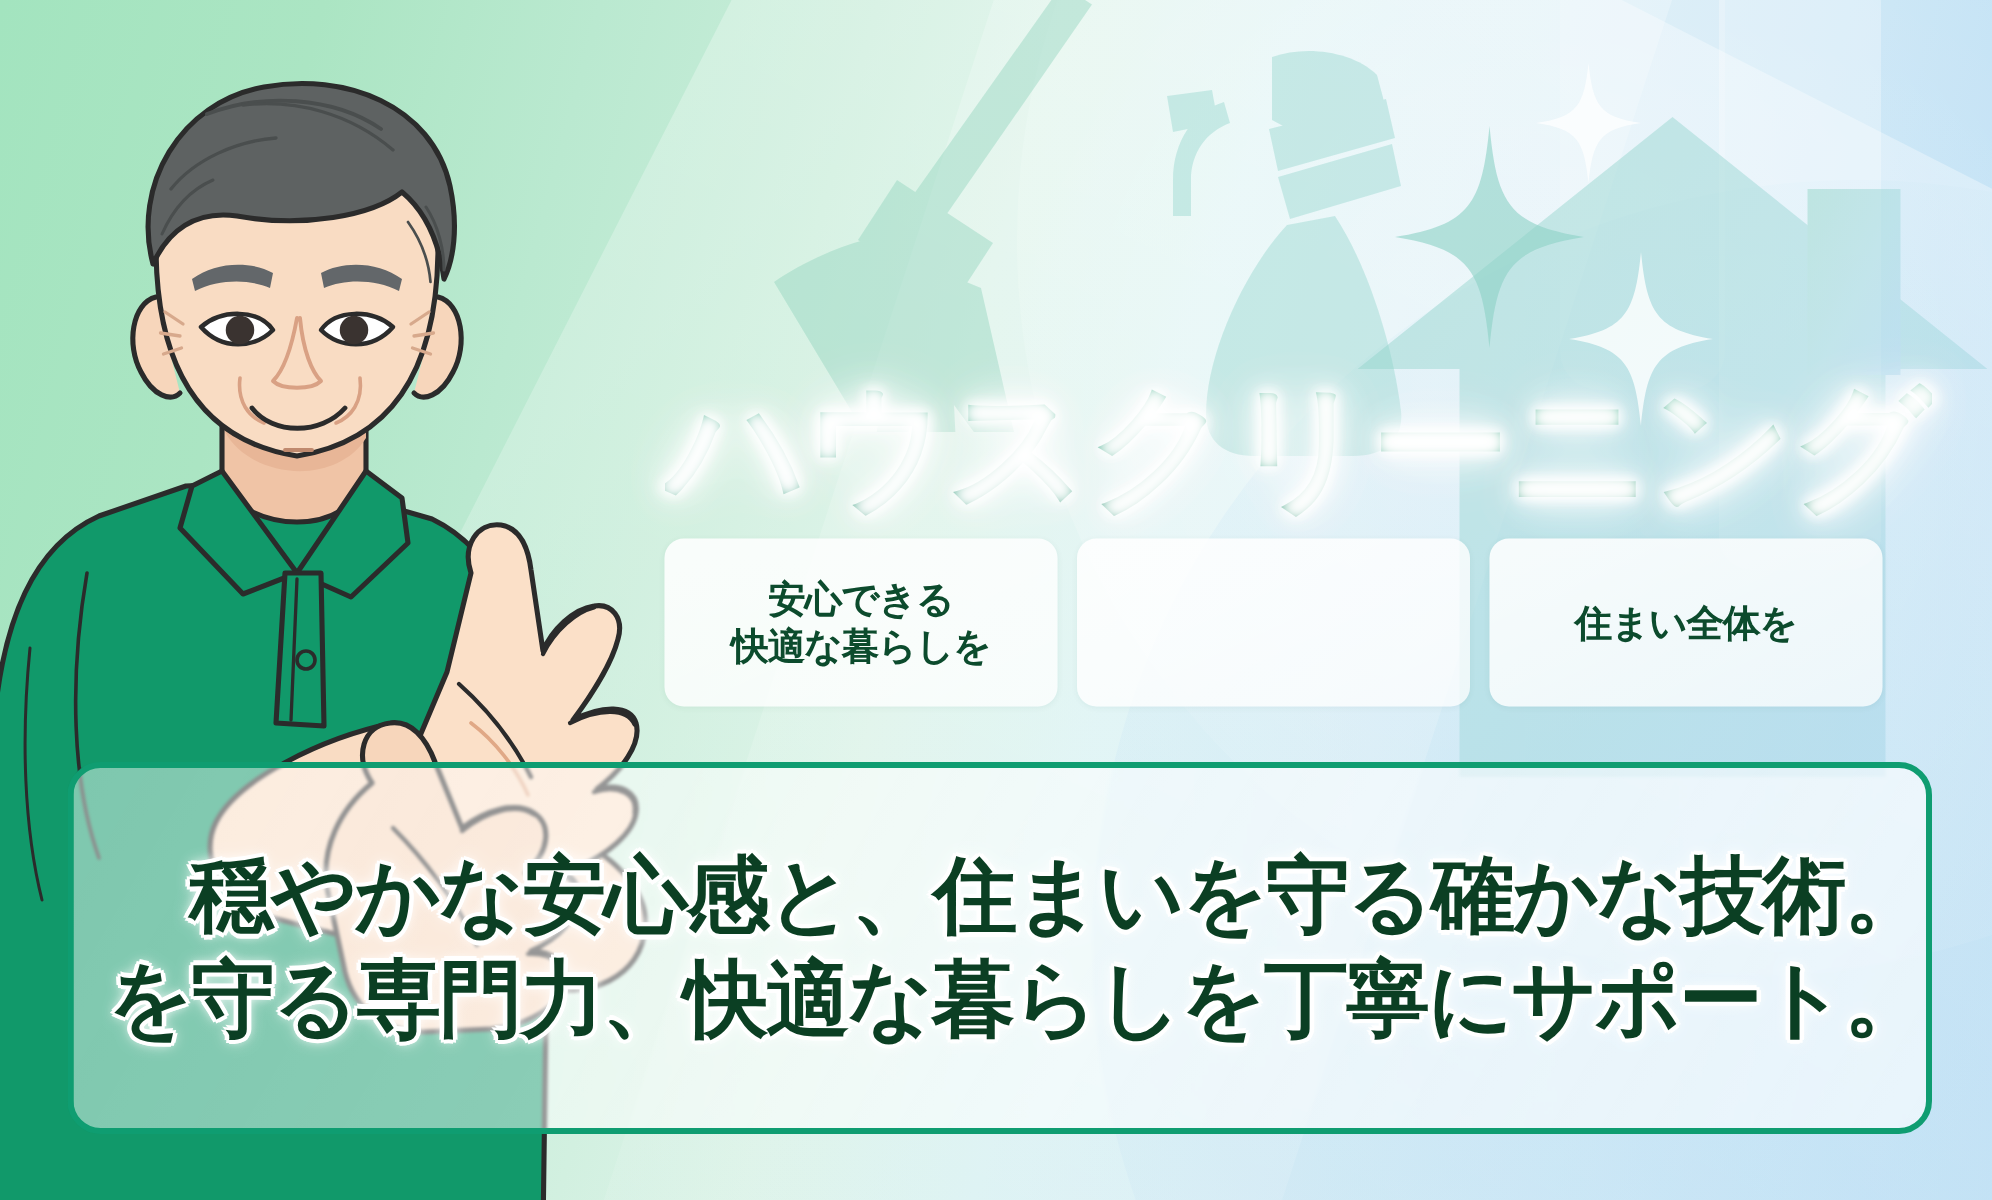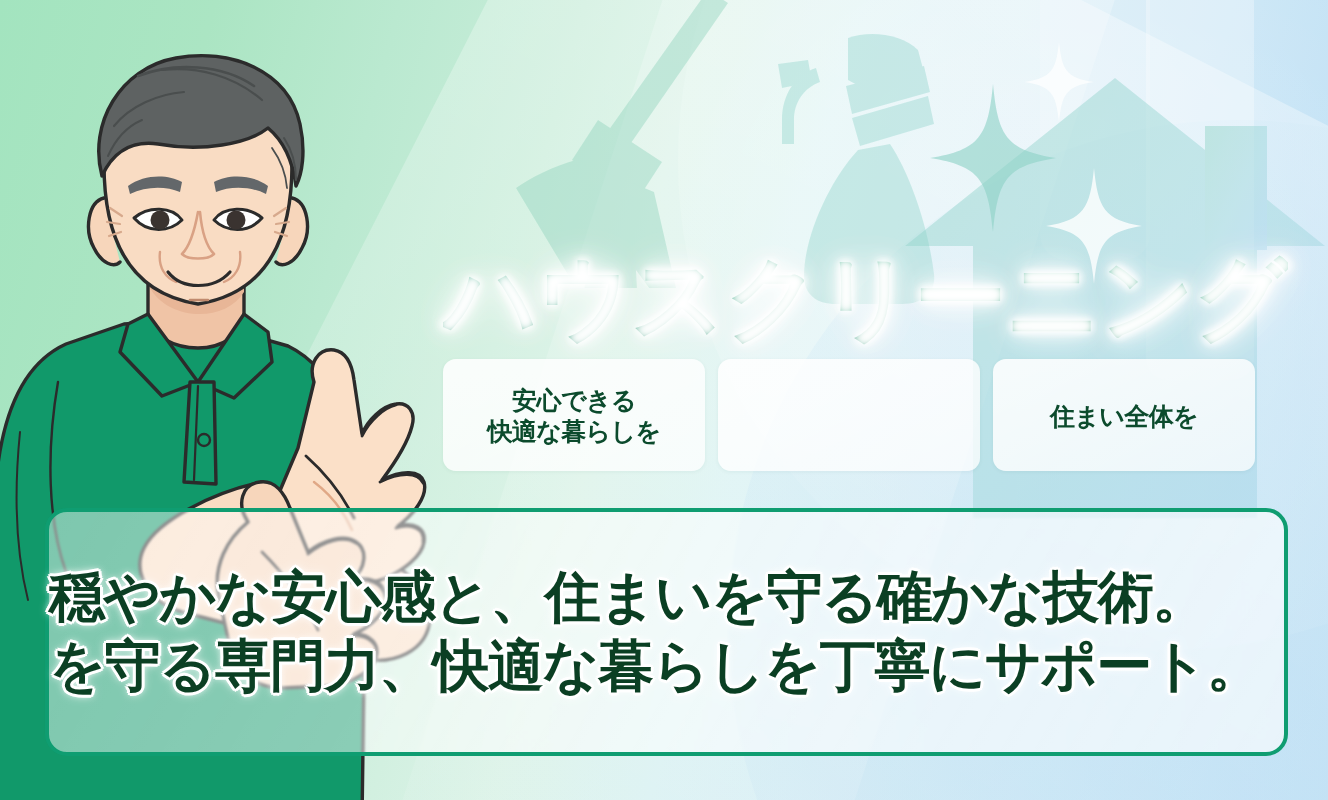--- a/index.html
+++ b/index.html
@@ -69,21 +69,21 @@
     gap:1px; padding-top:3px;
     box-shadow:0 1px 4px rgba(20,90,70,.06); }
   .badge b{ display:block; font-size:25px; font-weight:bold; line-height:1.19;
     color:#0c4b2d; letter-spacing:-.6px; white-space:nowrap; }
 
   
   .panel{ position:absolute; left:45px; top:508px; width:1243px; height:248px;
     border:4px solid #0f9d71; border-radius:22px;
     background:linear-gradient(120deg,rgba(255,255,255,.46),rgba(255,255,255,.62));
     backdrop-filter:blur(1px);
-    display:flex; flex-direction:column; align-items:flex-start; justify-content:center;
+    display:flex; flex-direction:column; align-items:flex-end; justify-content:center;
     gap:4px; }
   .panel .line{ font-size:56px; font-weight:bold; line-height:1.16;
     color:#0b3f23; letter-spacing:-1.5px; white-space:nowrap;
     text-shadow:
       3px 0 0 #fff,-3px 0 0 #fff,0 3px 0 #fff,0 -3px 0 #fff,
       2px 2px 0 #fff,-2px 2px 0 #fff,2px -2px 0 #fff,-2px -2px 0 #fff,
       0 0 7px #fff, 0 0 11px rgba(255,255,255,.9); }
 </style>
 </head>
 <body>

